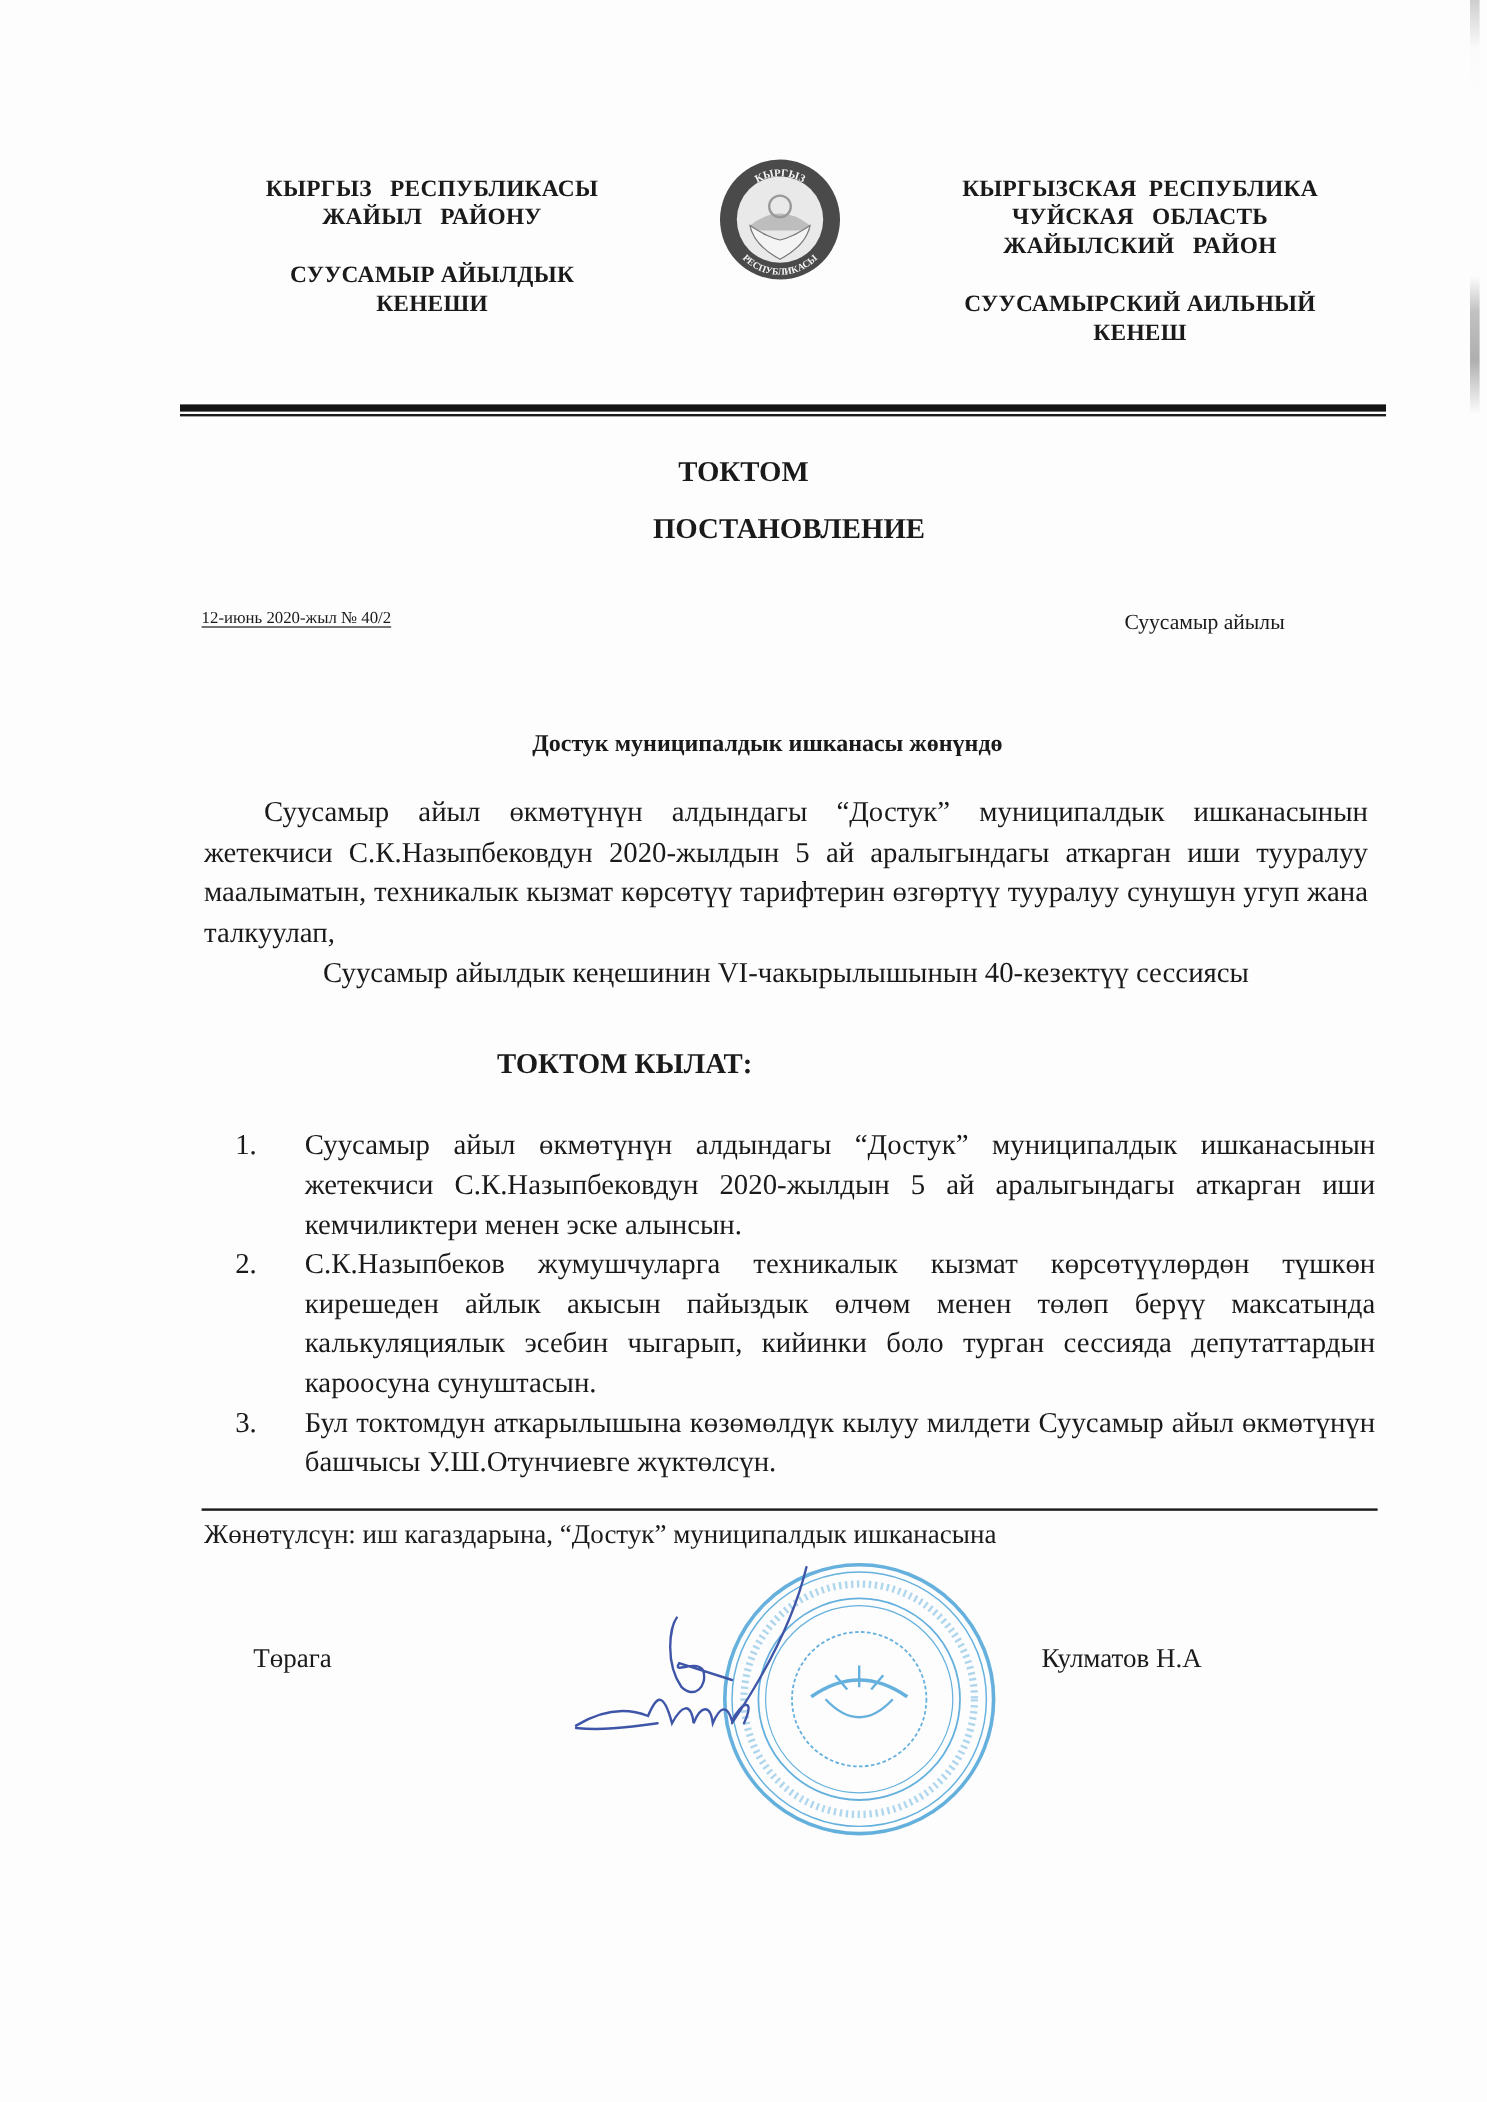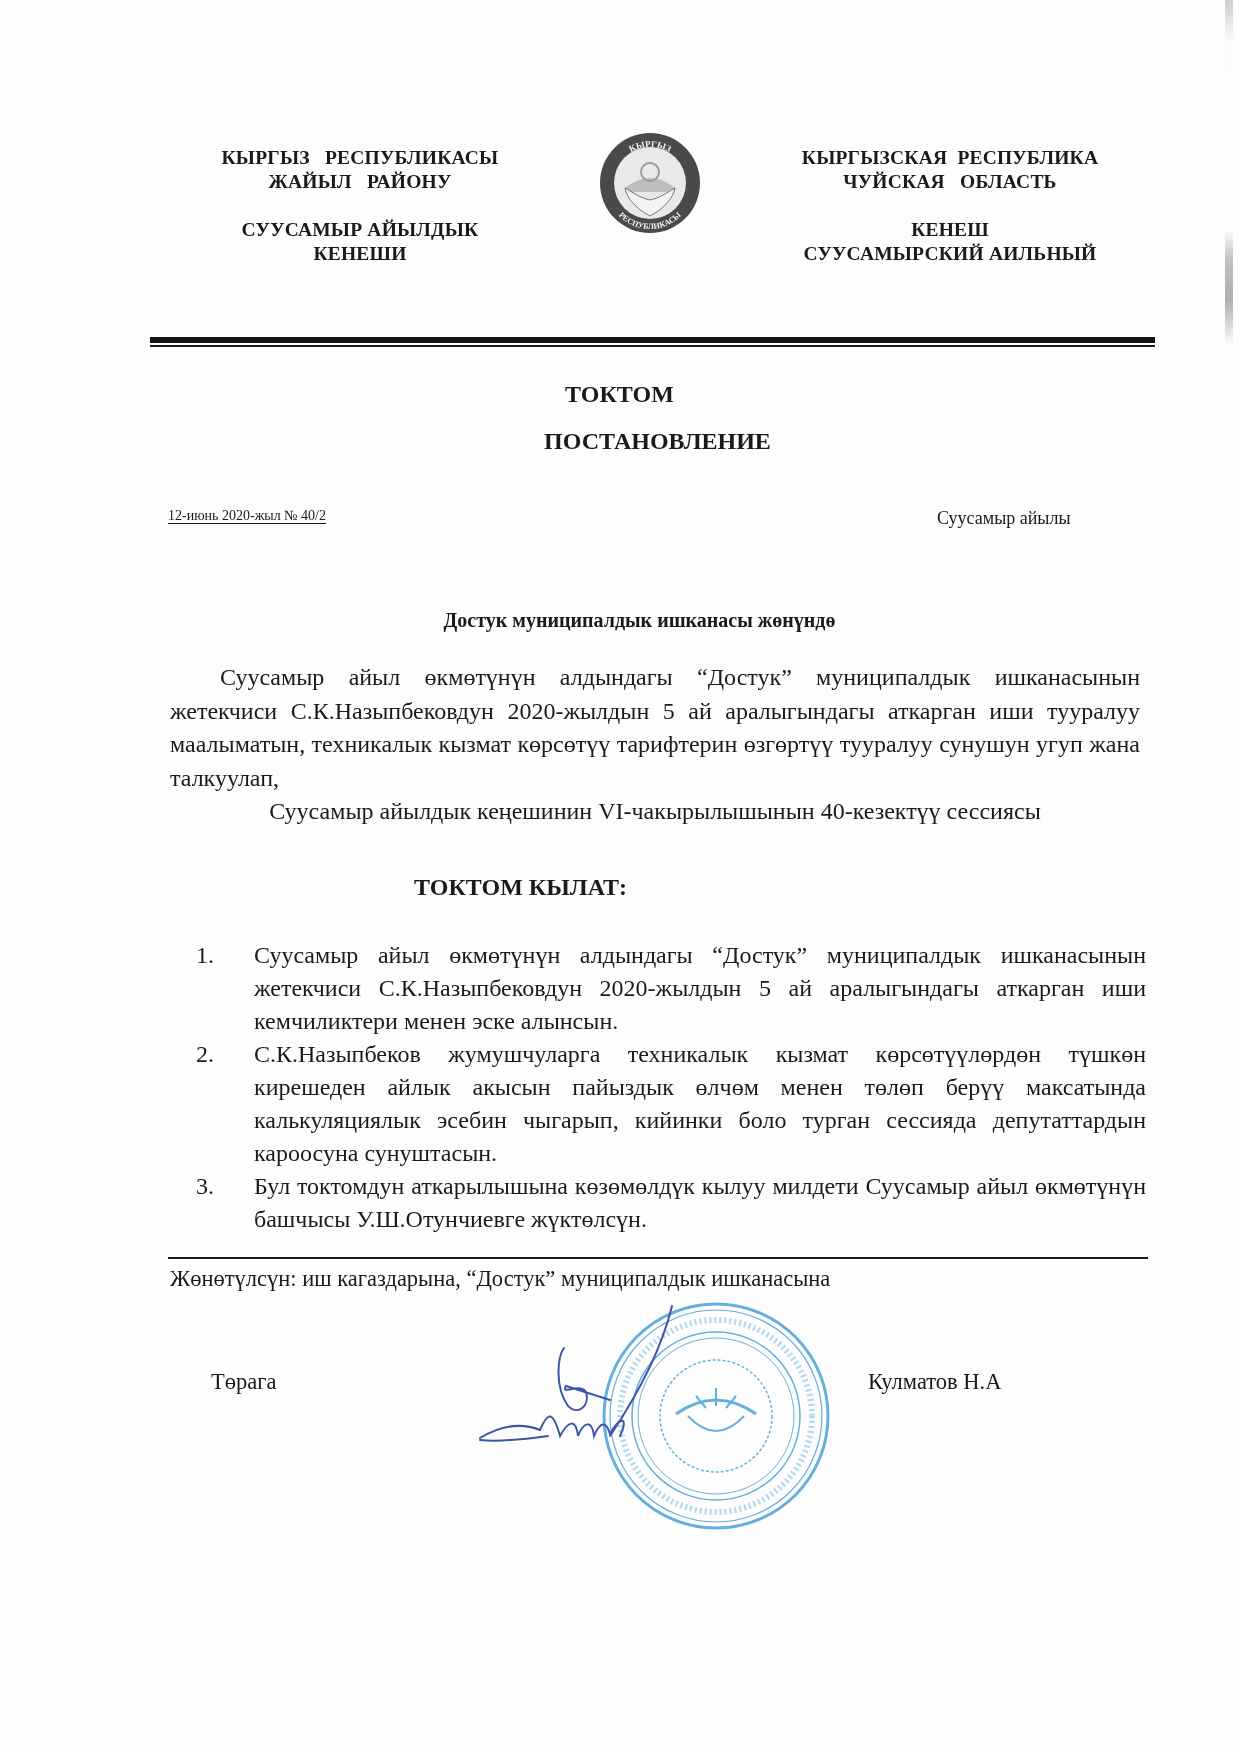--- a/index.html
+++ b/index.html
@@ -121,23 +121,24 @@
     </text>
     <text font-family="Liberation Serif, serif" font-size="8" font-weight="bold" fill="#f5f5f5">
       <textPath href="#arcBot" startOffset="50%" text-anchor="middle">РЕСПУБЛИКАСЫ</textPath>
     </text>
   </svg>
 </div>
 
 <div class="hdr-col hdr-right">
   <div>КЫРГЫЗСКАЯ  РЕСПУБЛИКА</div>
   <div>ЧУЙСКАЯ   ОБЛАСТЬ</div>
+  <div>ЖАЙЫЛСКИЙ   РАЙОН</div>
   <div class="gap"></div>
+  <div>СУУСАМЫРСКИЙ АИЛЬНЫЙ</div>
   <div>КЕНЕШ</div>
-  <div>СУУСАМЫРСКИЙ АИЛЬНЫЙ</div>
 </div>
 
 <div class="rule-top">
   <div class="thick"></div>
   <div class="thin"></div>
 </div>
 
 <div class="title t1">ТОКТОМ</div>
 <div class="title t2">ПОСТАНОВЛЕНИЕ</div>
 

